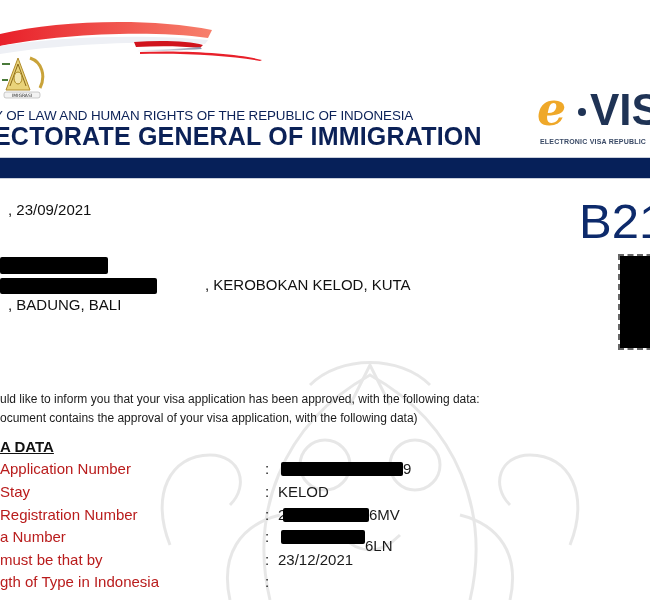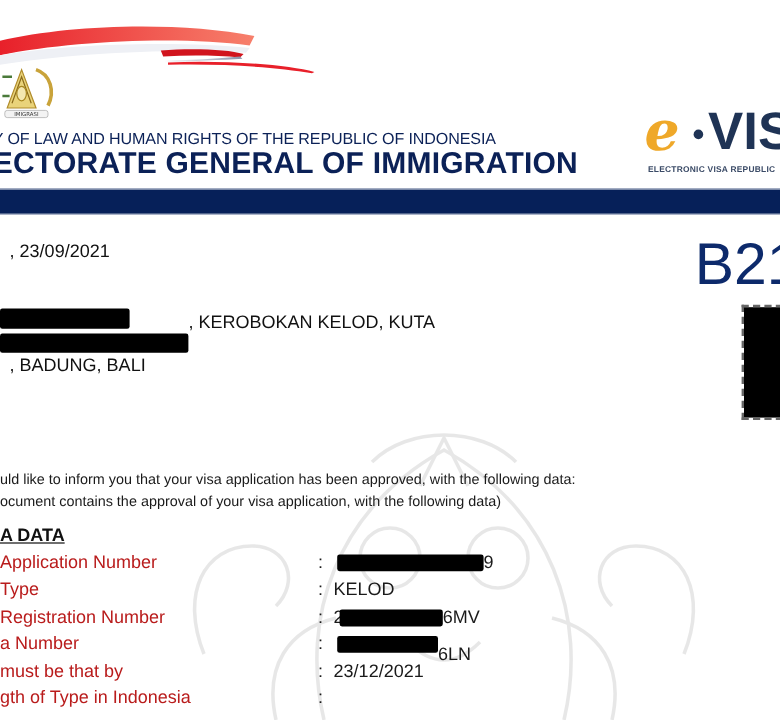--- a/index.html
+++ b/index.html
@@ -193,34 +193,34 @@
   </g>
 </svg>
 
 <div class="abs date">, 23/09/2021</div>
 
 <div class="abs visa-code">B21</div>
 <div class="abs qr-box"></div>
 
 <div class="abs redact" style="left:0;top:257px;width:108px;height:17px;"></div>
 <div class="abs redact" style="left:0;top:278px;width:157px;height:16px;"></div>
-<div class="abs addr-line" style="left:157px;top:260px;">, KEROBOKAN KELOD, KUTA</div>
+<div class="abs addr-line" style="left:157px;top:276px;padding-left:48px;">, KEROBOKAN KELOD, KUTA</div>
 <div class="abs addr-line" style="left:8px;top:296px;">, BADUNG, BALI</div>
 
 <div class="abs para" style="top:392px;">uld like to inform you that your visa application has been approved, with the following data:</div>
 <div class="abs para" style="top:411px;">ocument contains the approval of your visa application, with the following data)</div>
 
 <div class="abs section-title">A DATA</div>
 
 <div class="abs row-label" style="top:460px;">Application Number</div>
 <div class="abs row-colon" style="top:460px;">:</div>
 <div class="abs redact" style="left:281px;top:462px;width:122px;height:14px;"></div>
 <div class="abs row-value" style="left:403px;top:460px;">9</div>
 
-<div class="abs row-label" style="top:483px;"> Type</div>
+<div class="abs row-label" style="top:483px;"> Stay</div>
 <div class="abs row-colon" style="top:483px;">:</div>
 <div class="abs row-value" style="top:483px;">KELOD</div>
 
 <div class="abs row-label" style="top:506px;"> Registration Number</div>
 <div class="abs row-colon" style="top:506px;">:</div>
 <div class="abs row-value" style="top:506px;">2</div>
 <div class="abs redact" style="left:283px;top:508px;width:86px;height:14px;"></div>
 <div class="abs row-value" style="left:369px;top:506px;">6MV</div>
 
 <div class="abs row-label" style="top:528px;">a Number</div>

